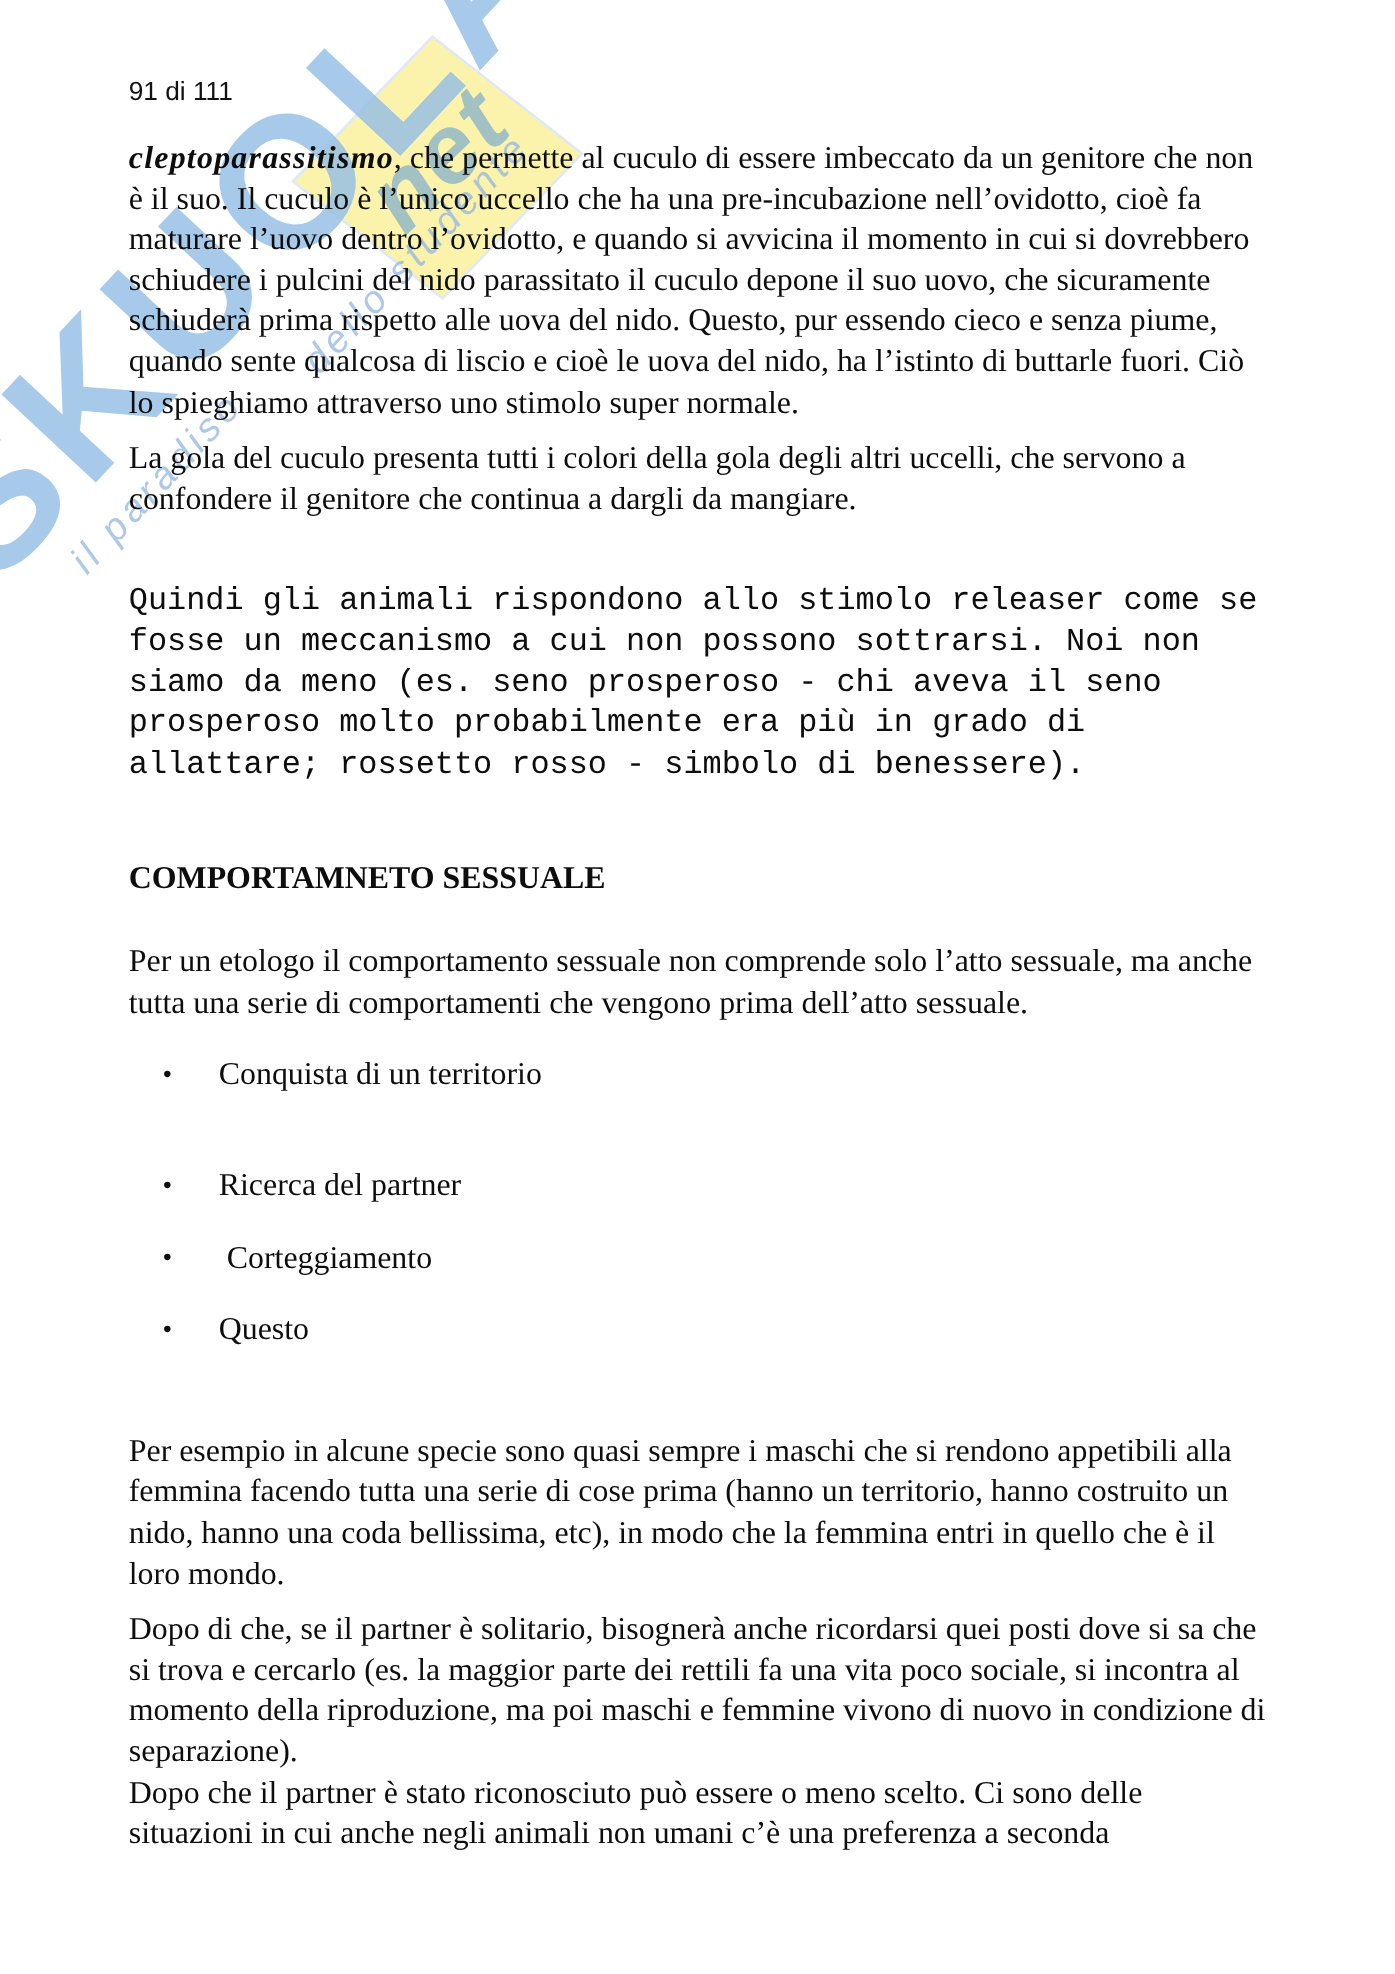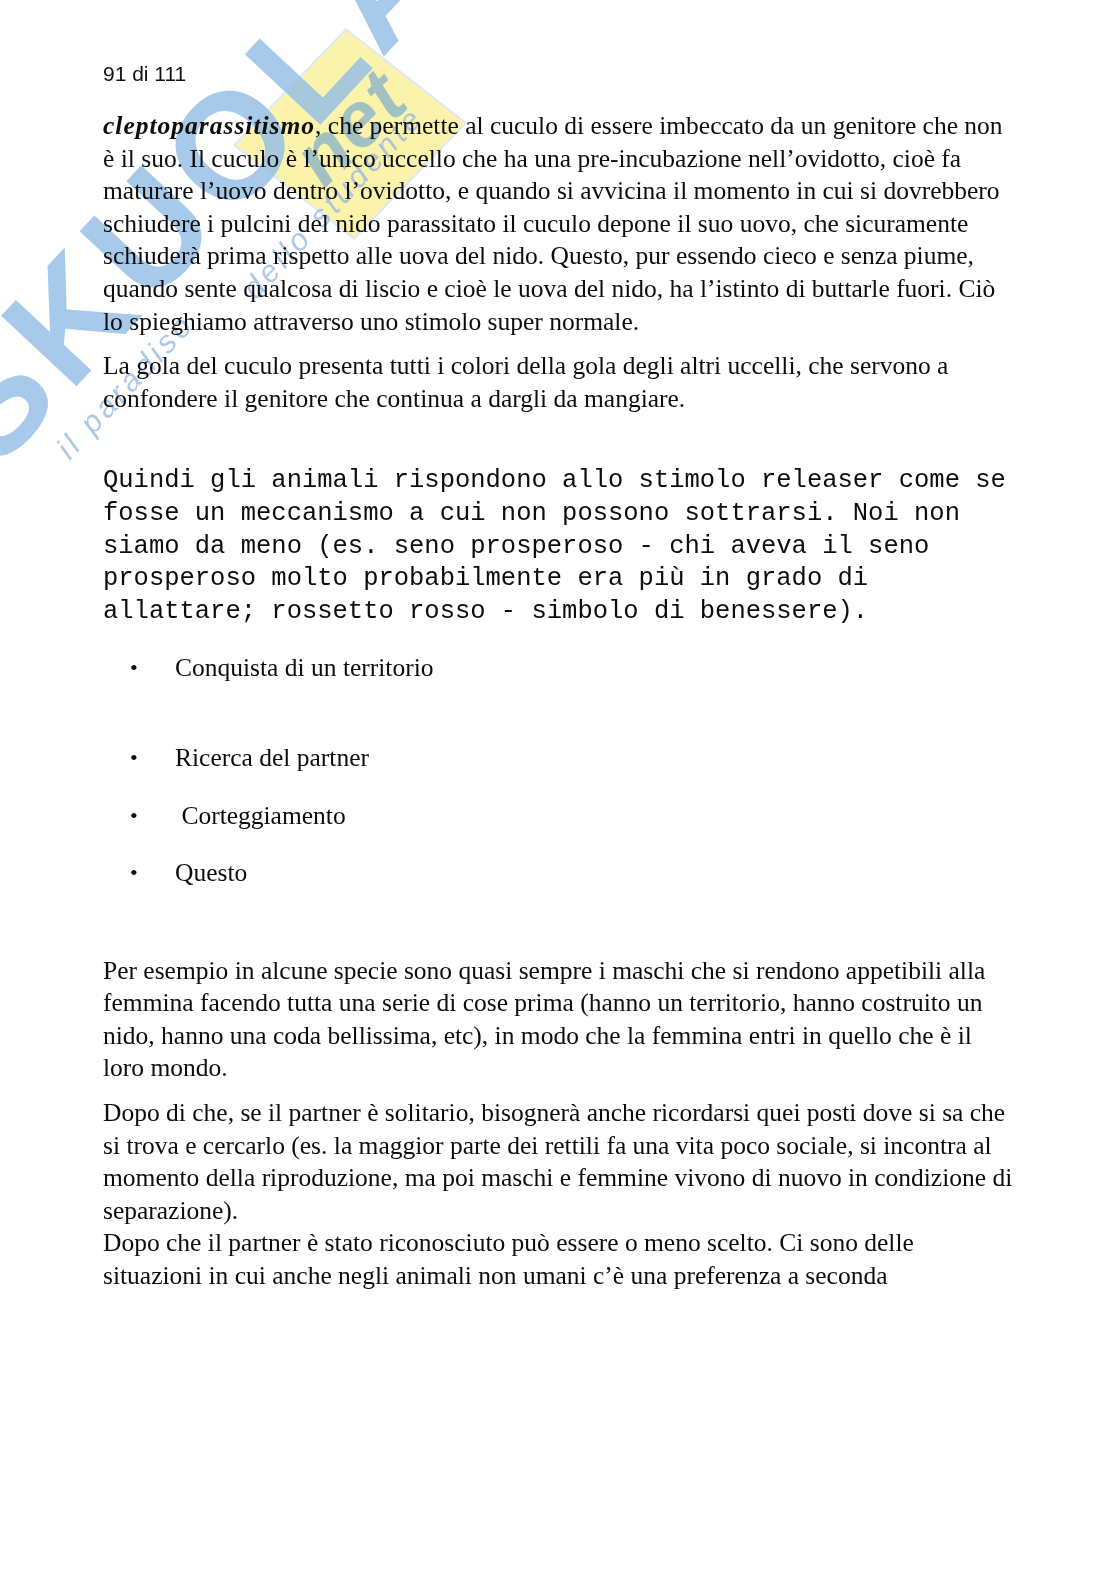--- a/index.html
+++ b/index.html
@@ -121,21 +121,23 @@
     <div class="pagenum">91 di 111</div>
 
     <div class="body-text">
 
       <p class="p1"><span class="lead">cleptoparassitismo</span><span>, che permette al cuculo di essere imbeccato da un genitore che non è il suo. Il cuculo è l’unico uccello che ha una pre-incubazione nell’ovidotto, cioè fa maturare l’uovo dentro l’ovidotto, e quando si avvicina il momento in cui si dovrebbero schiudere i pulcini del nido parassitato il cuculo depone il suo uovo, che sicuramente schiuderà prima rispetto alle uova del nido. Questo, pur essendo cieco e senza piume, quando sente qualcosa di liscio e cioè le uova del nido, ha l’istinto di buttarle fuori. Ciò lo spieghiamo attraverso uno stimolo super normale.</span></p>
 
       <p class="p2">La gola del cuculo presenta tutti i colori della gola degli altri uccelli, che servono a confondere il genitore che continua a dargli da mangiare.</p>
 
       <p class="p3">Quindi gli animali rispondono allo stimolo releaser come se fosse un meccanismo a cui non possono sottrarsi. Noi non siamo da meno (es. seno prosperoso - chi aveva il seno prosperoso molto probabilmente era più in grado di allattare; rossetto rosso - simbolo di benessere).</p>
 
+      <h1 class="heading">COMPORTAMNETO SESSUALE</h1>
 
+      <p class="p4">Per un etologo il comportamento sessuale non comprende solo l’atto sessuale, ma anche tutta una serie di comportamenti che vengono prima dell’atto sessuale.</p>
 
       <ul class="blist">
         <li>
           <span class="dot">•</span>
           <span class="li-text">Conquista di un territorio</span>
         </li>
         <li class="gap-big">
           <span class="dot">•</span>
           <span class="li-text">Ricerca del partner</span>
         </li>

